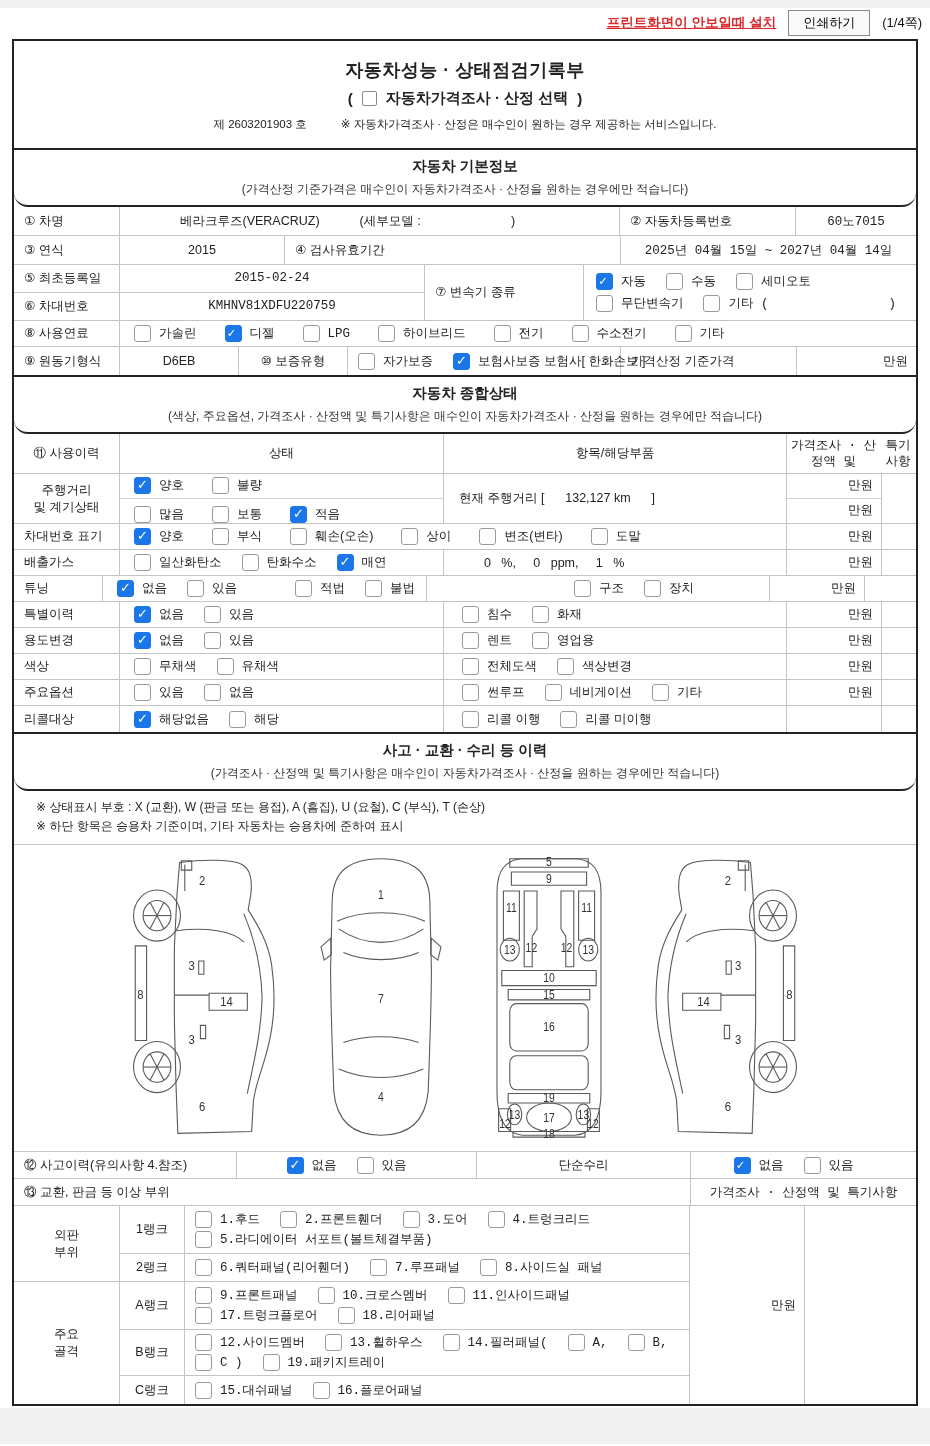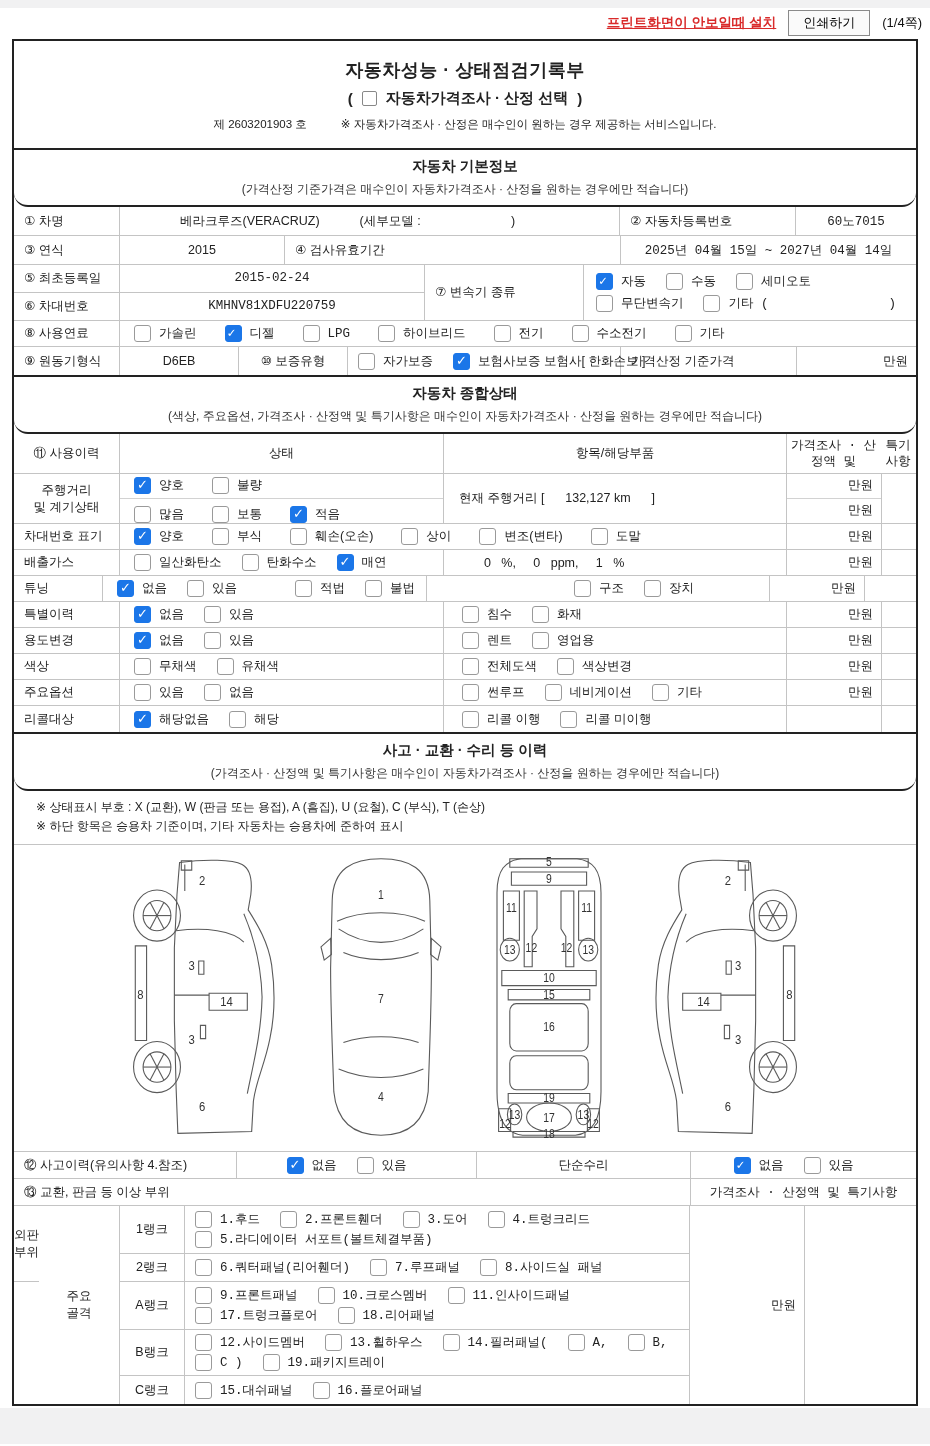--- a/index.html
+++ b/index.html
@@ -647,21 +647,21 @@
           </div>
       </div>
     </div>
 
     <div class="tr" style="height:27px">
       <div class="td lab" style="width:677px">⑬ 교환, 판금 등 이상 부위</div>
       <div class="td cen last" style="flex:1">가격조사 · 산정액 및 특기사항</div>
     </div>
 
     <div style="display:flex">
-      <div style="width:106px;display:flex;flex-direction:row;border-right:1px solid #c4c4c4;box-sizing:border-box">
+      <div style="width:106px;display:flex;flex-direction:column;border-right:1px solid #c4c4c4;box-sizing:border-box">
         <div class="cen prelabel" style="display:flex;align-items:center;justify-content:center;height:76px;border-bottom:1px solid #c4c4c4;box-sizing:border-box;font-size:12.5px">외판
 부위</div>
         <div class="cen prelabel" style="display:flex;align-items:center;justify-content:center;flex:1;font-size:12.5px">주요
 골격</div>
       </div>
 
       <div style="flex:1;display:flex;flex-direction:column">
         <div class="tr" style="height:48px">
           <div class="td cen" style="width:65px">1랭크</div>
           <div class="td last" style="flex:1;padding-left:10px">

